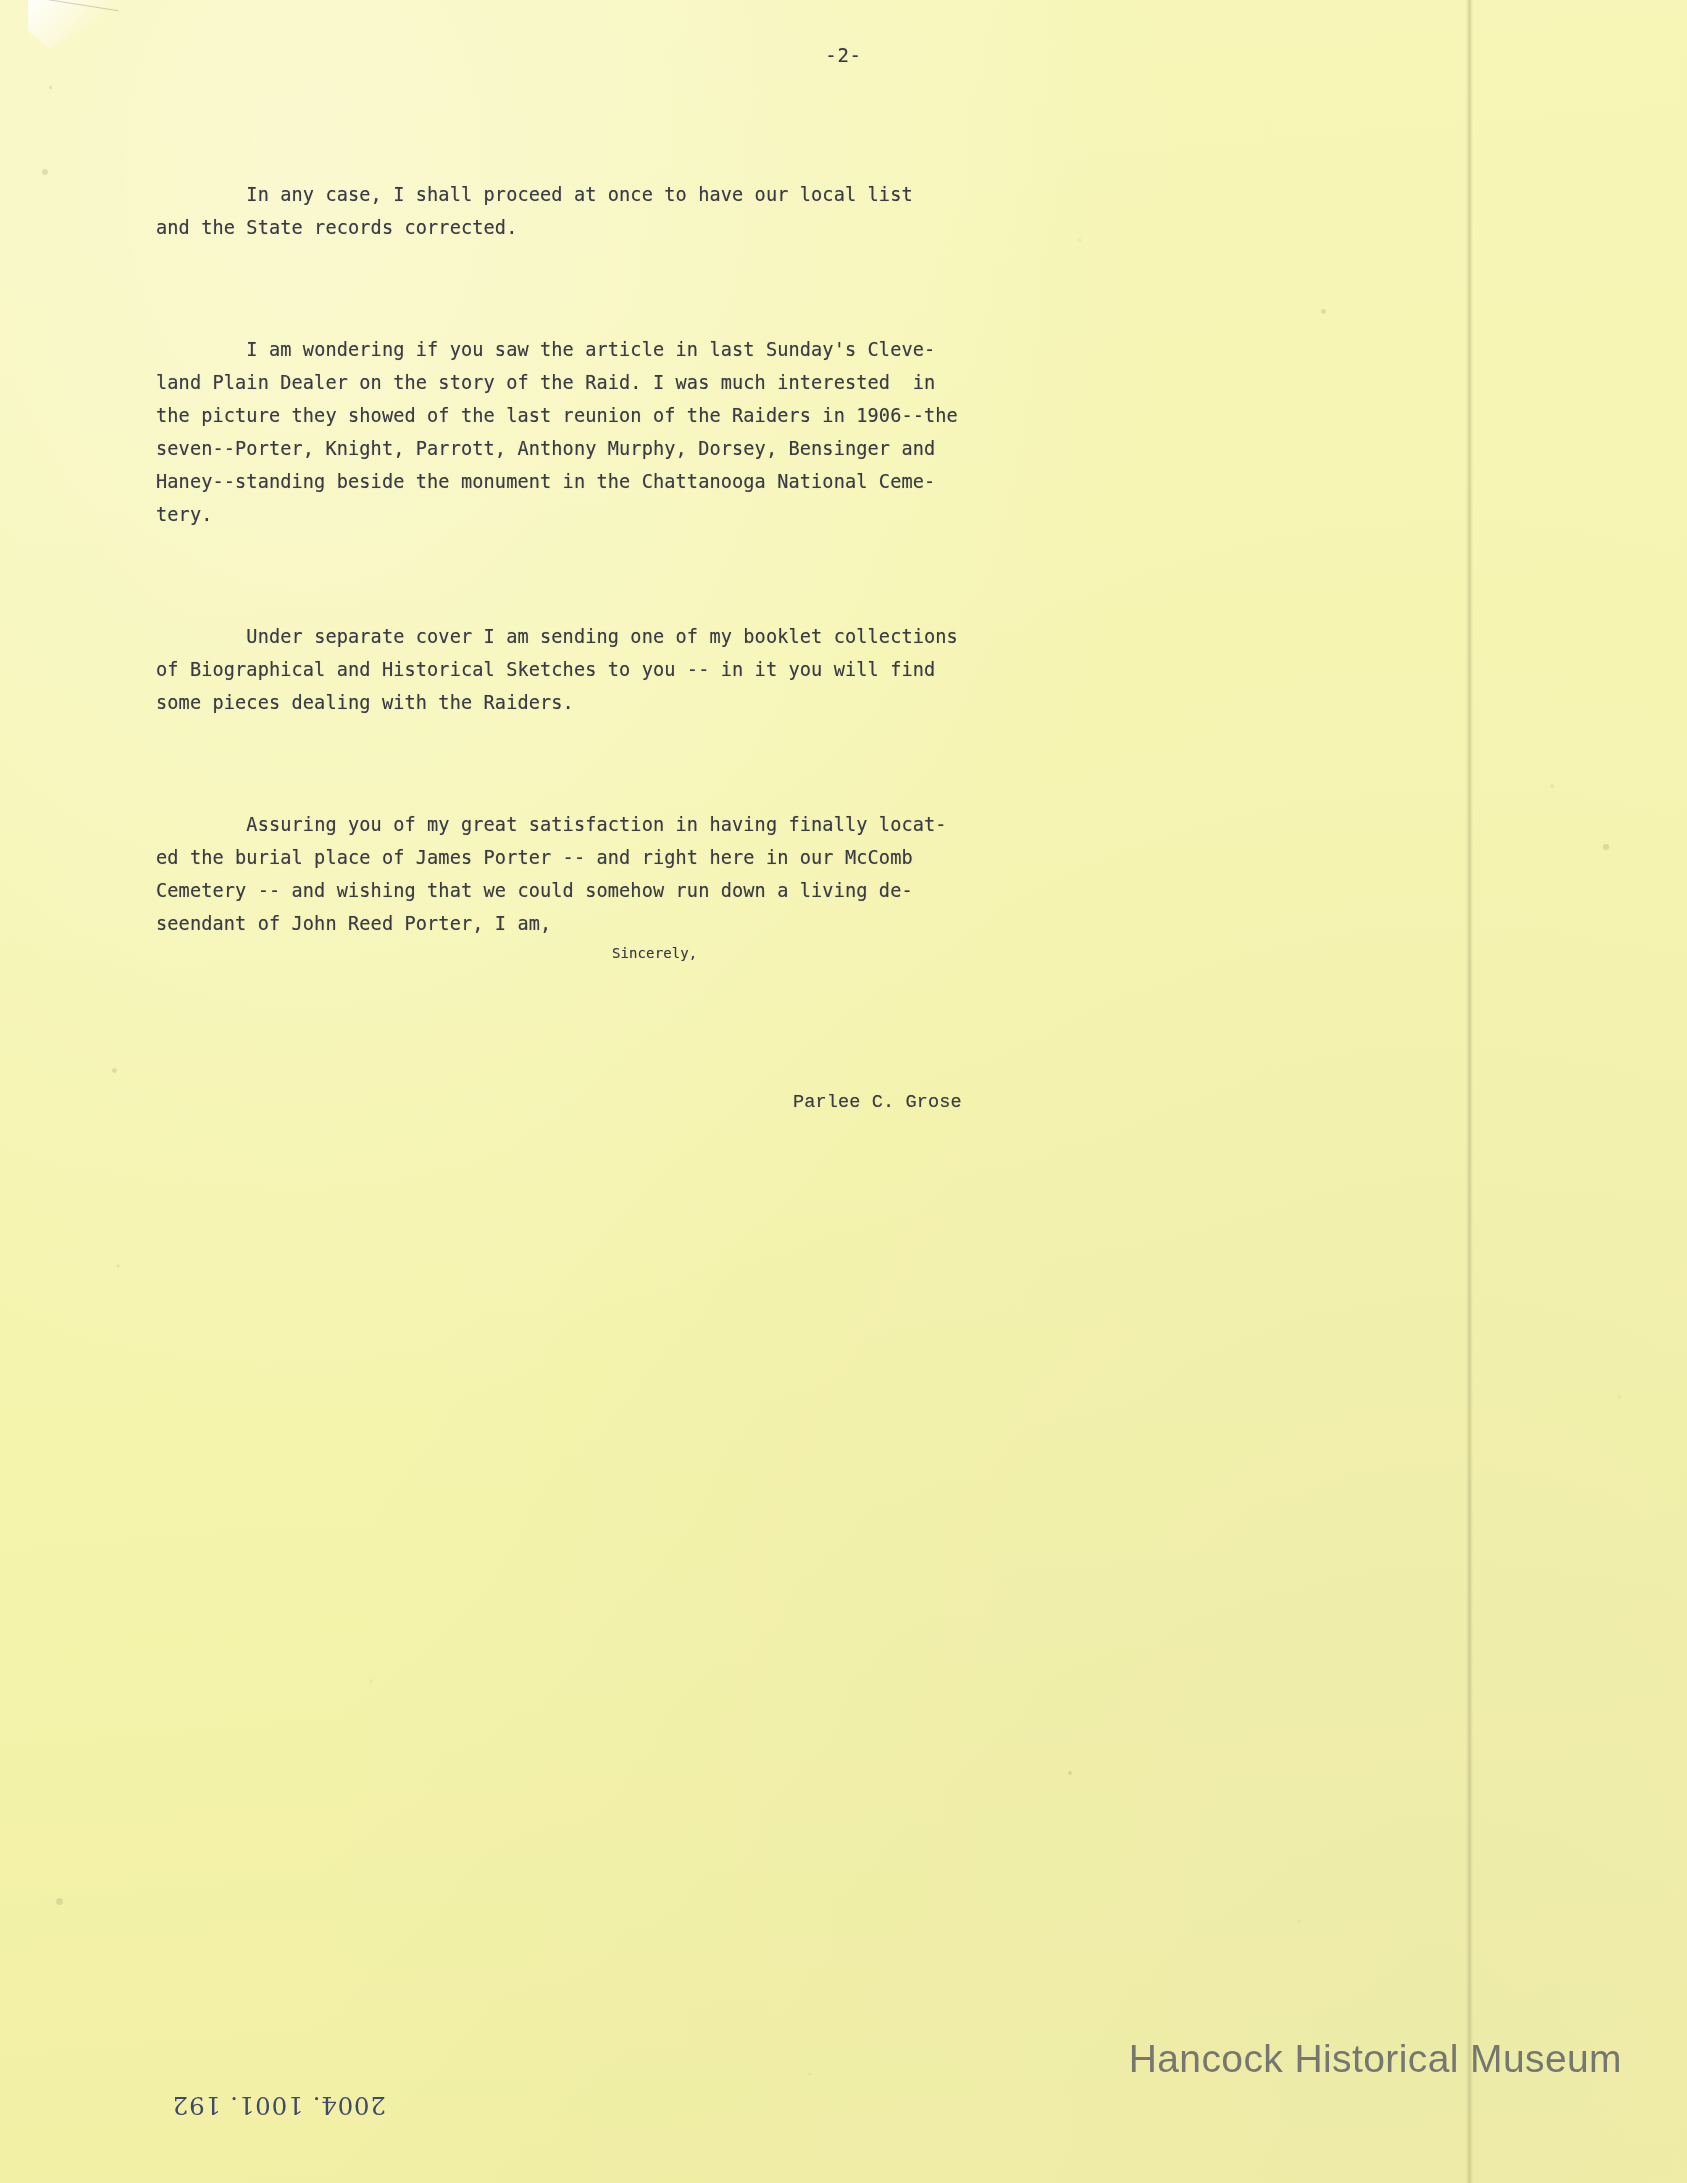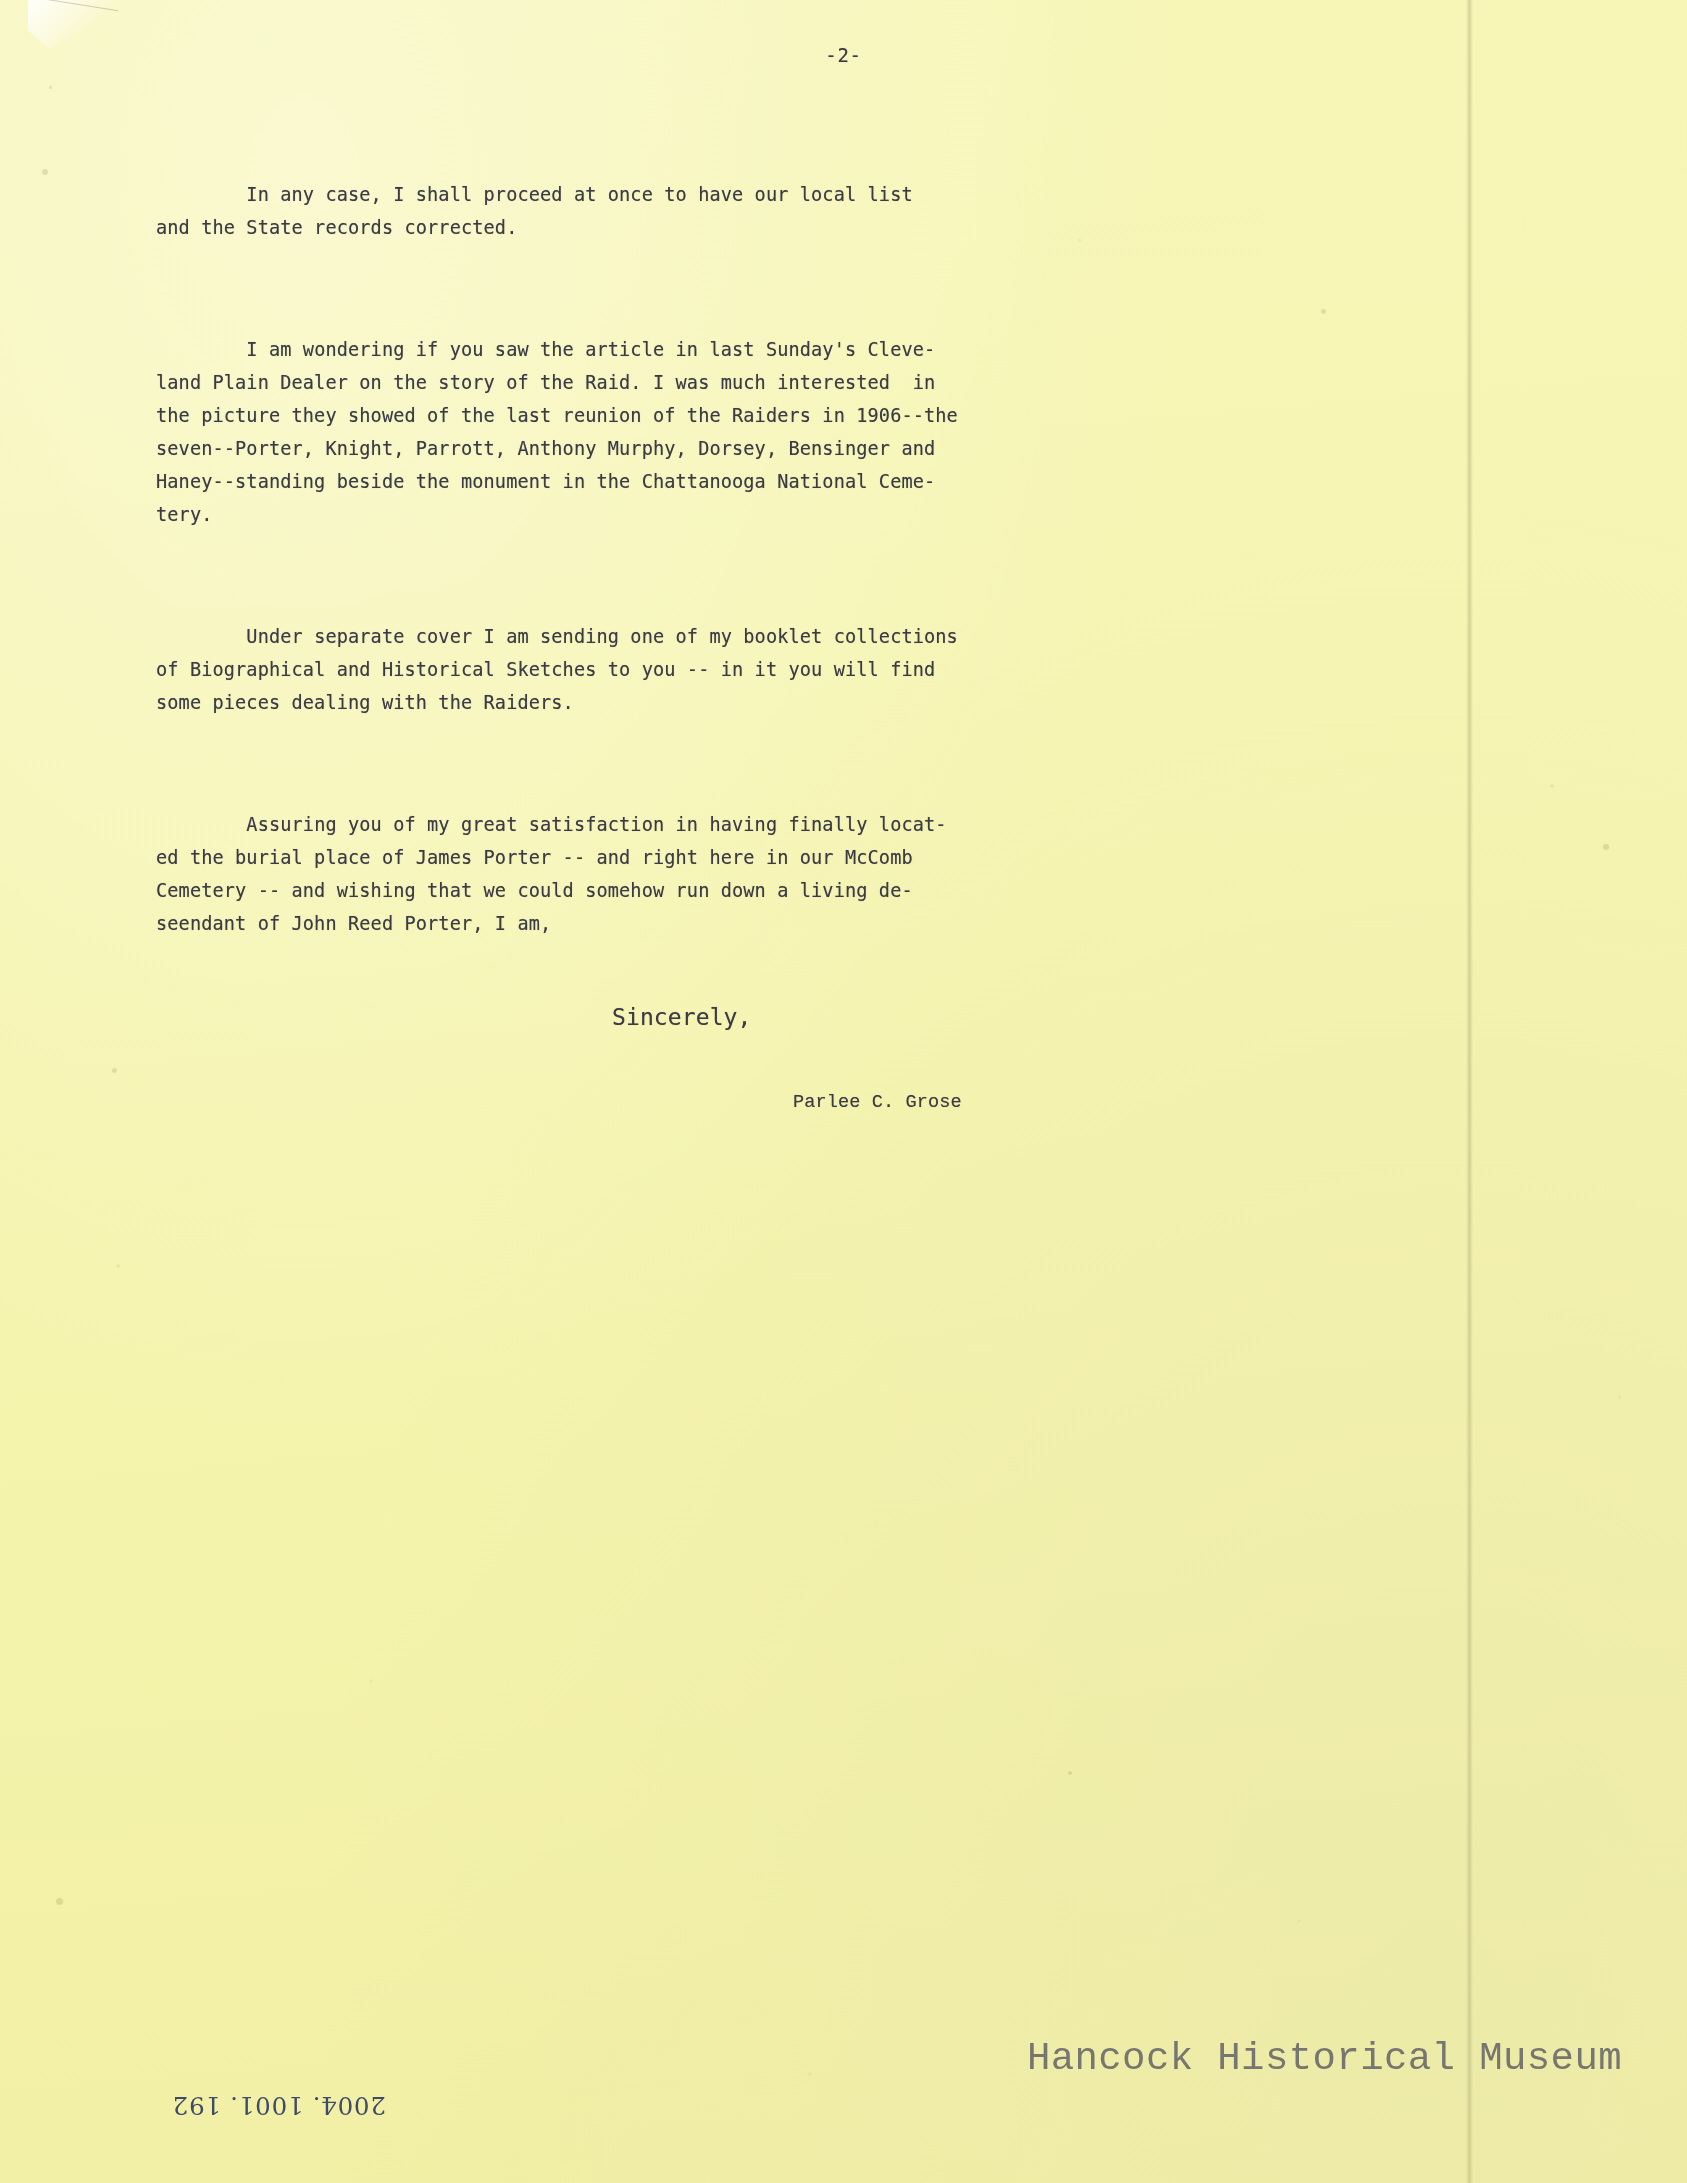--- a/index.html
+++ b/index.html
@@ -107,22 +107,22 @@
   }
 
   .para {
     margin: 0 0 23px 0;
     white-space: pre-wrap;
   }
   .para.tight { margin-bottom: 12px; }
 
   #closing {
     left: 612px;
-    top: 1001px;
-    font-size: 23px;
+    top: 937px;
+    font-size: 14px;
     line-height: 33px;
   }
   #signature {
     left: 793px;
     top: 1086px;
     font-size: 18.6px;
     line-height: 33px;
     font-family: Liberation Mono, monospace;
   }
 
@@ -138,21 +138,21 @@
     transform-origin: center center;
     letter-spacing: 0.7px;
     opacity: 0.9;
   }
 
   
   #watermark {
     position: absolute;
     right: 65px;
     bottom: 102px;
-    font-family: Liberation Mono, monospace;
+    font-family: Liberation Sans, sans-serif;
     font-size: 39px;
     color: #6d6d6d;
     letter-spacing: 0.4px;
     opacity: 0.92;
     white-space: nowrap;
   }
 
   
   .mark {
     position: absolute;

